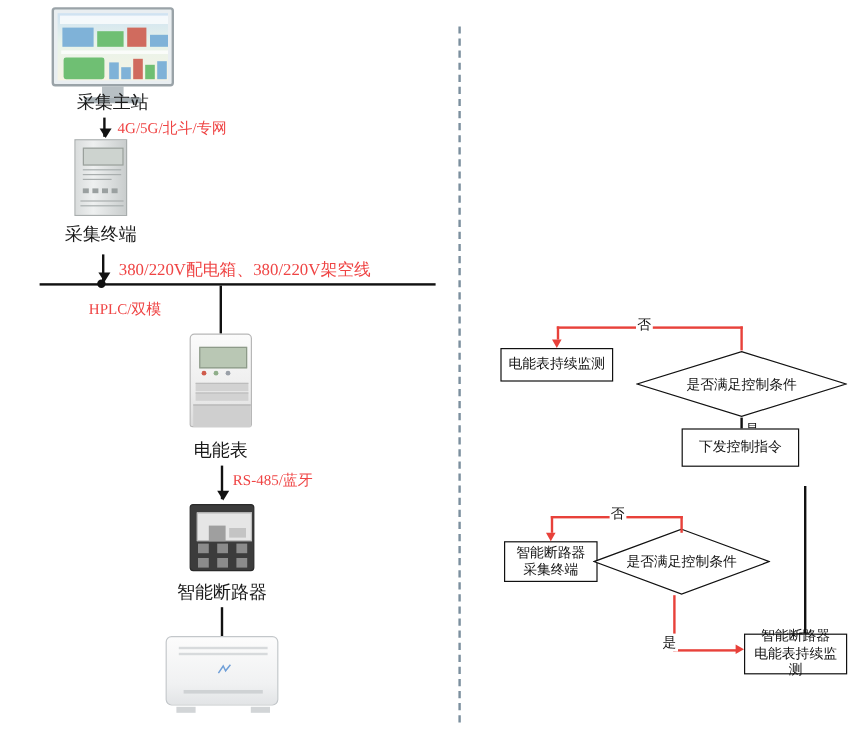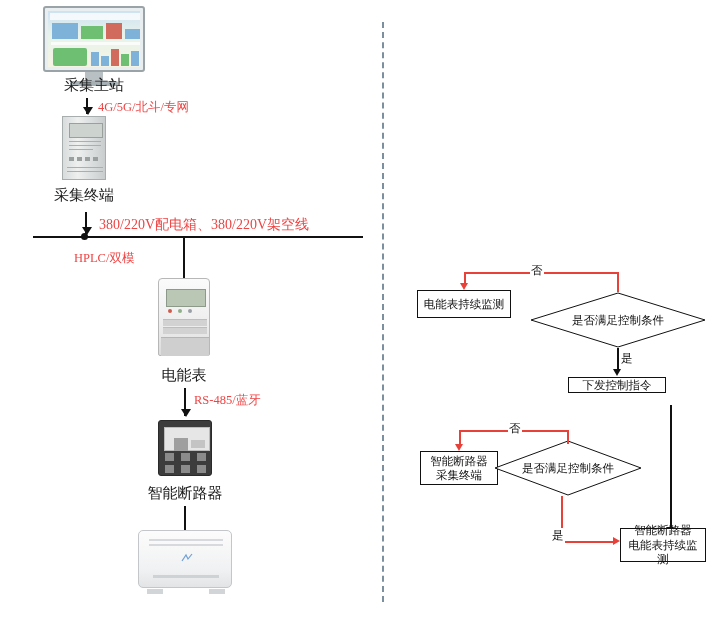--- a/index.html
+++ b/index.html
@@ -290,21 +290,21 @@
   <div class="rline" style="left:617px;top:272px;width:2px;height:20px;"></div>
   <div class="rline" style="left:464px;top:272px;width:155px;height:2px;"></div>
   <div class="rline" style="left:464px;top:272px;width:2px;height:11px;"></div>
   <div class="rarrow-down" style="left:460px;top:283px;"></div>
   <div class="fc-label" style="left:530px;top:263px;">否</div>
 
   <div class="bline" style="left:617px;top:348px;width:1.5px;height:23px;"></div>
   <div class="barrow-down" style="left:613px;top:369px;"></div>
   <div class="fc-label" style="left:620px;top:351px;">是</div>
 
-  <div class="fc-box" style="left:568px;top:377px;width:98px;height:16px;">下发控制指令</div>
+  <div class="fc-box" style="left:568px;top:357px;width:98px;height:32px;">下发控制指令</div>
 
   <div class="bline" style="left:670px;top:405px;width:1.5px;height:124px;"></div>
   <div class="barrow-down" style="left:666px;top:527px;"></div>
 
   <div class="fc-box" style="left:420px;top:451px;width:78px;height:34px;flex-direction:column;">
     <span>智能断路器</span>
     <span>采集终端</span>
   </div>
 
   <div class="fc-dia-wrap" style="left:494px;top:440px;width:148px;height:56px;">

